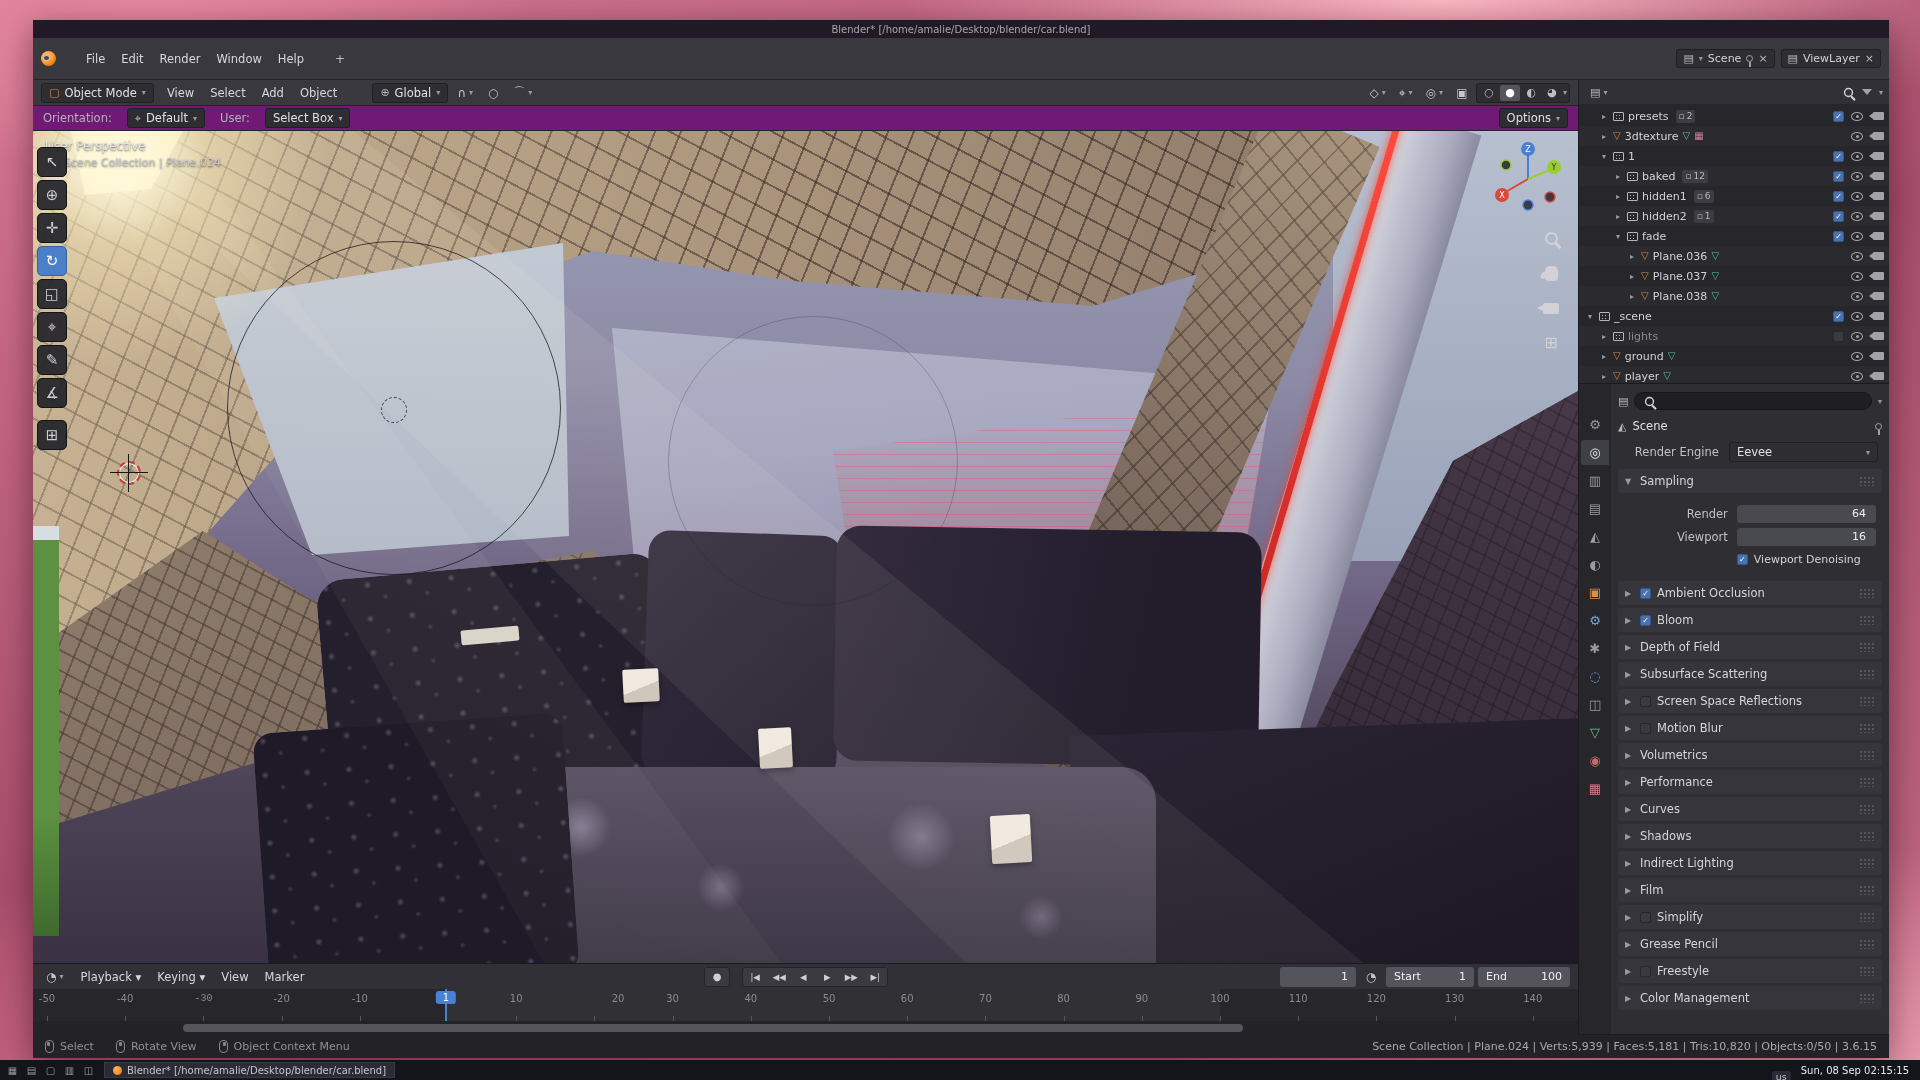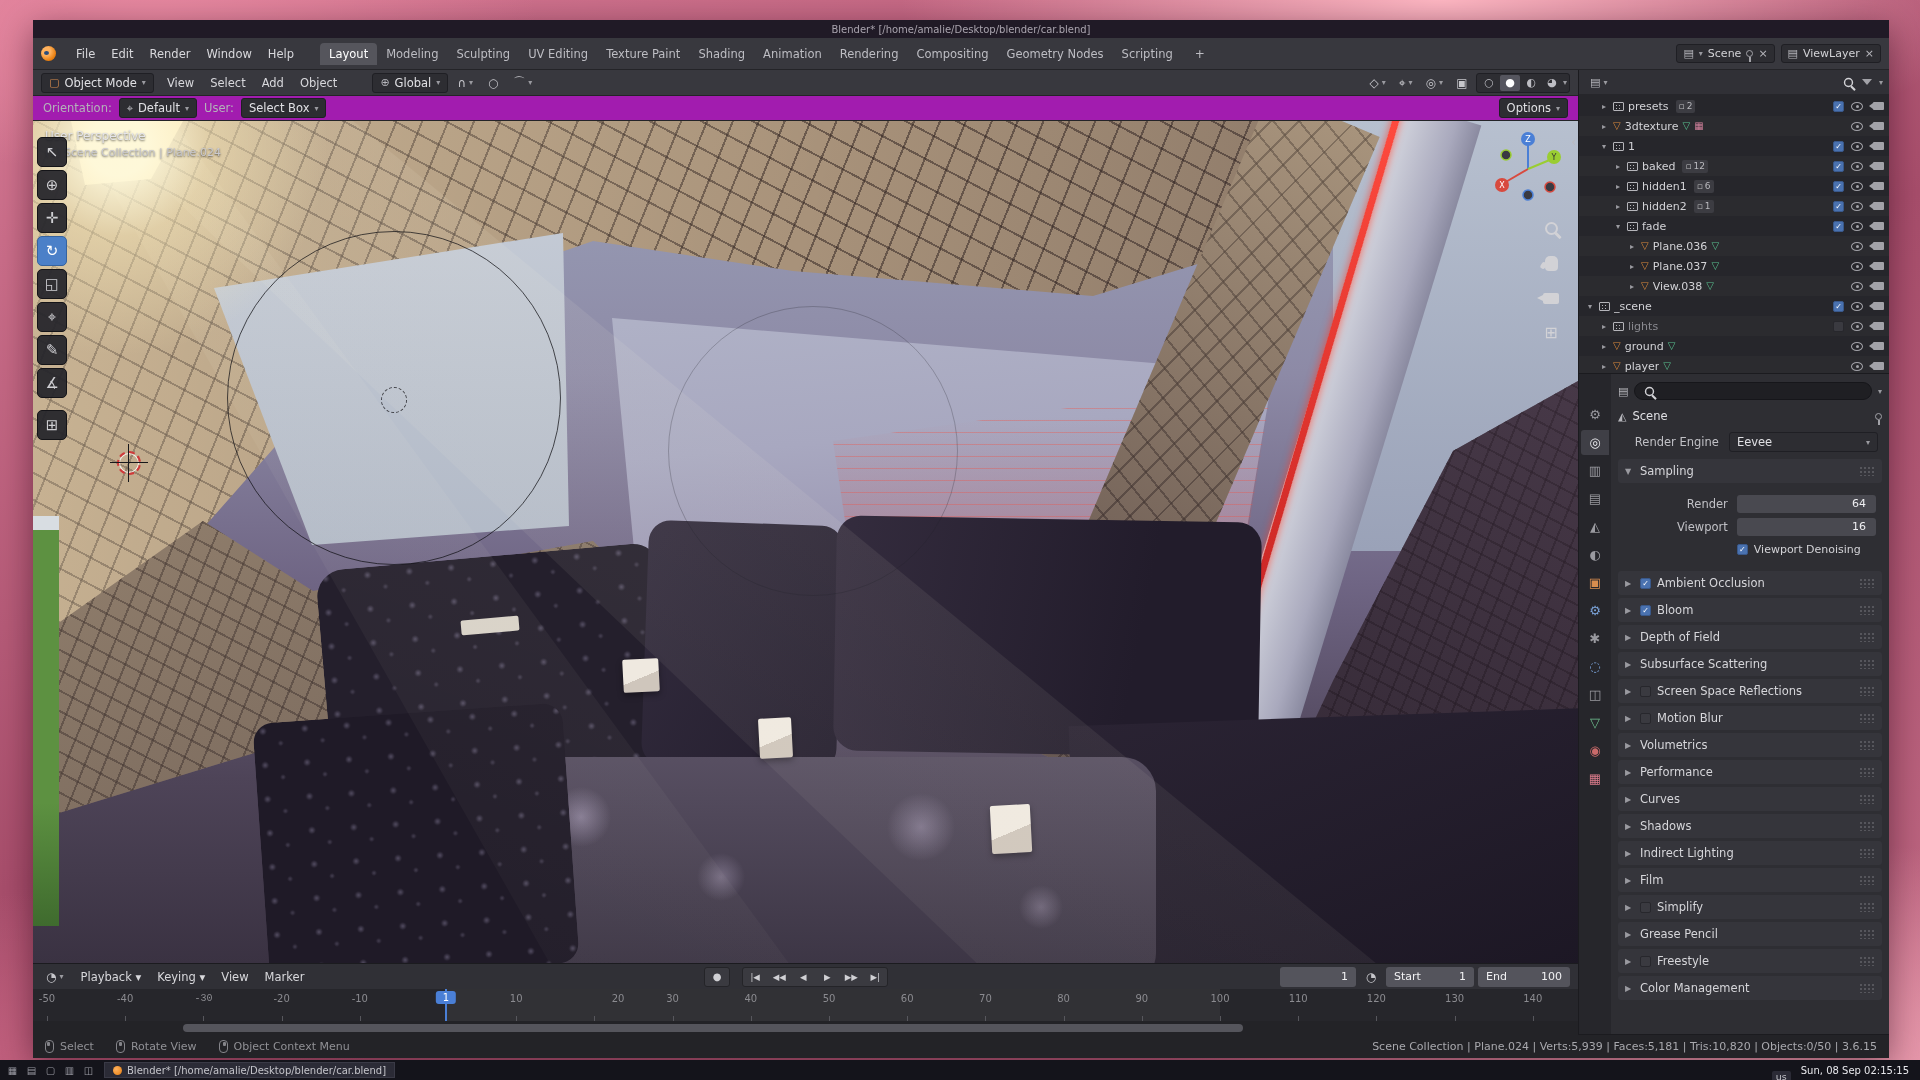--- a/index.html
+++ b/index.html
@@ -7,21 +7,21 @@
 body{font-family:"DejaVu Sans","Liberation Sans",sans-serif;font-size:12px;color:#d4d4d8;position:relative;background:#b85a76;}
 .desktop-bg{position:absolute;inset:0;background:
  radial-gradient(900px 300px at 75% 0%, #ffb8c4 0%, rgba(255,160,180,0) 60%),
  radial-gradient(700px 280px at 8% 2%, #e98aa2 0%, rgba(230,120,150,0) 55%),
  radial-gradient(1000px 400px at 92% 100%, #f4a7b8 0%, rgba(240,150,170,0) 60%),
  radial-gradient(600px 300px at 2% 98%, #c2607e 0%, rgba(190,90,120,0) 55%),
  linear-gradient(160deg,#d87a95 0%,#a84e6c 50%,#c26a85 100%);}
 .blender{position:absolute;left:33px;top:20px;width:1856px;height:1038px;display:flex;flex-direction:column;background:#2b2b30;box-shadow:0 8px 32px rgba(40,0,20,.5);}
 
 .titlebar{height:18px;background:#201a26;display:flex;align-items:center;justify-content:center;font-size:10px;color:#a9a4ae;flex:0 0 auto;}
-.topbar{height:32px;background:#38383e;display:flex;align-items:center;gap:6px;padding:8px 8px;border-bottom:1px solid #242428;flex:0 0 auto;}
+.topbar{height:42px;background:#38383e;display:flex;align-items:center;gap:16px;padding:8px 8px;border-bottom:1px solid #242428;flex:0 0 auto;}
 .blender-logo{width:15px;height:15px;border-radius:50%;background:radial-gradient(circle at 35% 35%, #ffb25e 0 30%, #e87d0d 70%);margin-right:6px;position:relative;}
 .blender-logo::after{content:"";position:absolute;left:3px;top:5px;width:5px;height:4px;border-radius:50%;background:#2b4d7c;}
 .menu-item{padding:2px 8px;border-radius:3px;color:#d8d8dc;font-size:11.5px;white-space:nowrap;}
 .ws-tabs{display:flex;margin-left:12px;align-items:center;}
 .ws-tab{padding:4px 9px;font-size:11.5px;color:#bdbdc3;border-radius:4px 4px 0 0;white-space:nowrap;}
 .ws-tab.active{background:#55555c;color:#ffffff;}
 .ws-add{padding:2px 7px;color:#bdbdc3;font-size:12px;}
 .scene-widgets{margin-left:auto;display:flex;gap:6px;align-items:center;}
 .widget{display:flex;align-items:center;gap:5px;background:#2d2d32;border:1px solid #1f1f24;border-radius:3px;height:19px;padding:0 6px;font-size:11px;color:#d2d2d6;white-space:nowrap;}
 .glyph{font-size:11px;color:#b6b6bc;line-height:1;}
@@ -31,21 +31,21 @@
 .left-col{flex:1;display:flex;flex-direction:column;min-width:0;}
 .vp-header{height:26px;background:#38383e;display:flex;align-items:center;padding:0 8px;gap:5px;border-bottom:1px solid #242428;flex:0 0 auto;}
 .dropdown{display:flex;align-items:center;gap:5px;background:#2d2d32;border:1px solid #1f1f24;height:20px;padding:0 7px;border-radius:3px;font-size:11.5px;color:#e0e0e4;white-space:nowrap;}
 .icon-btn{display:flex;align-items:center;gap:3px;height:20px;padding:0 5px;border-radius:3px;color:#c6c6cb;font-size:12px;}
 .icon-btn.single{min-width:22px;justify-content:center;}
 .hdr-center{margin-left:22px;display:flex;gap:4px;align-items:center;}
 .hdr-right{margin-left:auto;display:flex;gap:3px;align-items:center;}
 .shading-group{display:flex;align-items:center;background:#2d2d32;border:1px solid #1f1f24;border-radius:3px;height:20px;padding:0 2px;gap:1px;}
 .shade-btn{width:20px;height:16px;display:flex;align-items:center;justify-content:center;font-size:11px;color:#bdbdc3;border-radius:2px;}
 .shade-btn.active{background:#55555e;color:#fff;}
-.tool-settings{height:25px;background:#a21caf;display:flex;align-items:center;padding:0 10px;gap:7px;border-bottom:1px solid #242428;flex:0 0 auto;font-size:11.5px;color:#c3c3c8;}
+.tool-settings{height:25px;background:#701a75;display:flex;align-items:center;padding:0 10px;gap:15px;border-bottom:1px solid #242428;flex:0 0 auto;font-size:11.5px;color:#c3c3c8;}
 .ts-label{color:#b3b3b9;}
 
 .viewport{flex:1;position:relative;overflow:hidden;background:#3c3744;min-height:0;}
 .scene{position:absolute;inset:0;}
 .scene div{position:absolute;}
 .sky-base{inset:0;background:linear-gradient(180deg,#9aa0b8 0%,#8d8aa6 30%,#6f6584 55%,#4e4458 78%,#3a3242 100%);}
 .checker{background-color:#a8927a;background-image:
  linear-gradient(105deg, rgba(255,235,190,.40) 0%, rgba(120,90,80,0) 45%, rgba(40,30,40,.38) 100%),
  repeating-linear-gradient(112deg, rgba(45,32,30,.5) 0 2px, transparent 2px 24px),
  repeating-linear-gradient(28deg, rgba(45,32,30,.5) 0 2px, transparent 2px 24px);}
@@ -217,33 +217,20 @@
 
   <div class="topbar">
     <span class="blender-logo"></span>
     <div style="display:flex" id="menus">
         <div class="menu-item">File</div>
         <div class="menu-item">Edit</div>
         <div class="menu-item">Render</div>
         <div class="menu-item">Window</div>
         <div class="menu-item">Help</div>
       </div>
-    <div class="ws-tabs" id="ws-tabs">
-        <div class="ws-tab active">Layout</div>
-        <div class="ws-tab">Modeling</div>
-        <div class="ws-tab">Sculpting</div>
-        <div class="ws-tab">UV Editing</div>
-        <div class="ws-tab">Texture Paint</div>
-        <div class="ws-tab">Shading</div>
-        <div class="ws-tab">Animation</div>
-        <div class="ws-tab">Rendering</div>
-        <div class="ws-tab">Compositing</div>
-        <div class="ws-tab">Geometry Nodes</div>
-        <div class="ws-tab">Scripting</div>
-      </div>
     <span class="ws-add">+</span>
     <div class="scene-widgets">
       <div class="widget">
         <span class="glyph">▤</span>
         <span class="caret">▾</span>
         <span>Scene</span>
         <span class="ic-pin"></span>
         <span class="glyph">×</span>
       </div>
       <div class="widget">
@@ -633,21 +620,21 @@
               <span class="tri green">▽</span>
               <div class="ol-right">
                 <span class="cb-slot"></span>
                 <span class="ic-eye"></span>
                 <span class="ic-cam2"></span>
               </div>
             </div>
             <div class="ol-row" style="padding-left: 48px;">
               <span class="ol-arrow">▸</span>
               <span class="tri orange">▽</span>
-              <span class="ol-label">View.038</span>
+              <span class="ol-label">Plane.038</span>
               <span class="tri green">▽</span>
               <div class="ol-right">
                 <span class="cb-slot"></span>
                 <span class="ic-eye"></span>
                 <span class="ic-cam2"></span>
               </div>
             </div>
             <div class="ol-row" style="padding-left: 6px;">
               <span class="ol-arrow">▾</span>
               <span class="ic-coll"></span>

